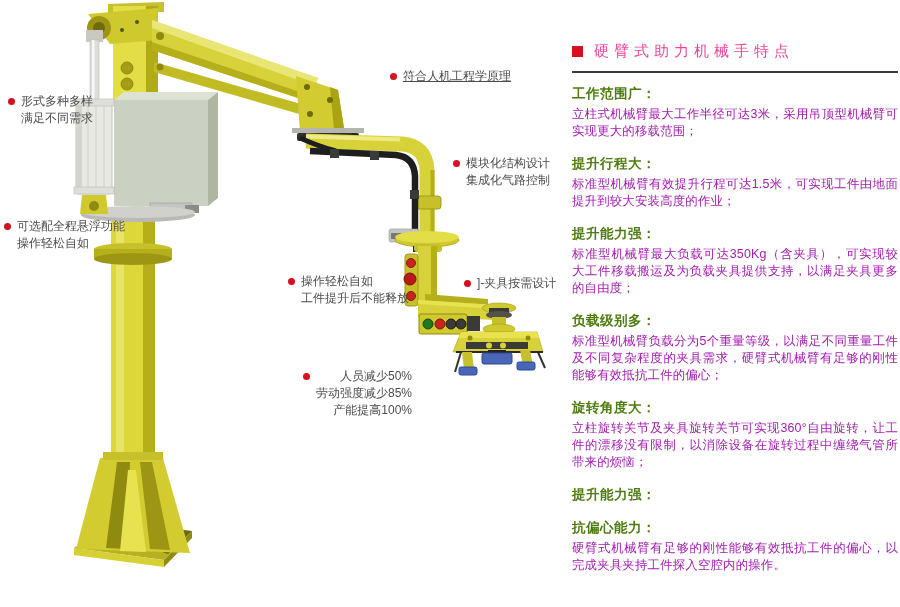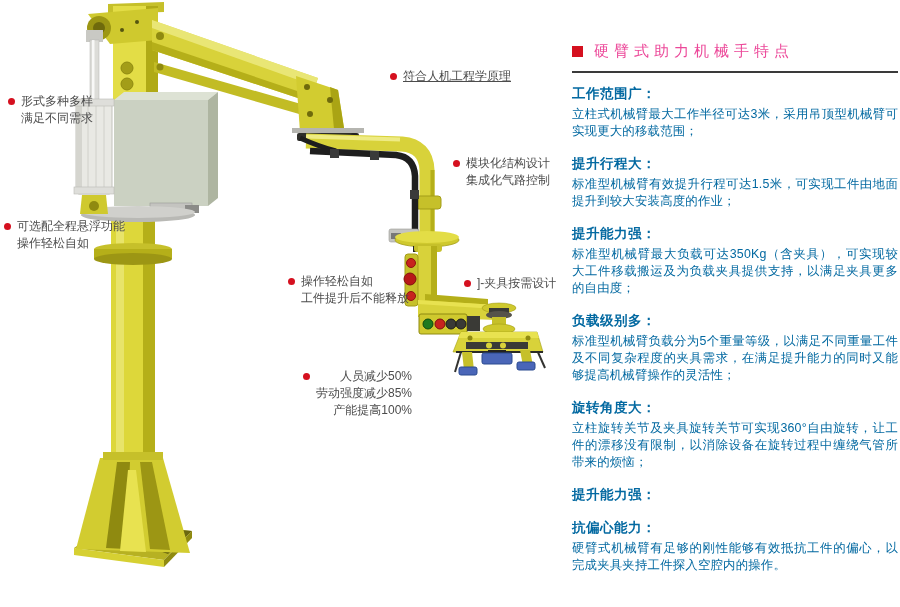--- a/index.html
+++ b/index.html
@@ -16,22 +16,22 @@
     background:#d5101f;
   }
   .callout .lines{margin-left:13px;}
   
   .feature-panel{position:absolute;left:572px;top:40px;width:326px;}
   .feature-title-row{display:flex;align-items:center;height:22px;}
   .title-square{width:11px;height:11px;background:#d5101f;margin-right:11px;flex:0 0 auto;}
   .feature-title{font-size:15px;font-weight:normal;color:#ec4899;letter-spacing:5px;white-space:nowrap;}
   .title-rule{height:2px;background:#3a3a3a;margin-top:9px;margin-bottom:12px;}
   .section{margin-bottom:15px;}
-  .section-heading{font-size:13.5px;font-weight:bold;color:#0369a1;margin-bottom:3px;letter-spacing:0.5px;}
-  .section-body{font-size:12.4px;line-height:17px;color:#0369a1;letter-spacing:0.2px;text-align:justify;}
+  .section-heading{font-size:13.5px;font-weight:bold;color:#4d7c0f;margin-bottom:3px;letter-spacing:0.5px;}
+  .section-body{font-size:12.4px;line-height:17px;color:#a21caf;letter-spacing:0.2px;text-align:justify;}
 </style>
 </head>
 <body>
 
 <div class="canvas">
 
   <svg width="560" height="607" viewBox="0 0 560 607" style="position:absolute;left:0;top:0;">
 
     <g>
       <rect x="111" y="212" width="44" height="262" fill="#ddd73a"></rect>
@@ -271,21 +271,21 @@
     <div class="section">
       <div class="section-heading">提升行程大：</div>
       <div class="section-body">标准型机械臂有效提升行程可达1.5米，可实现工件由地面提升到较大安装高度的作业；</div>
     </div>
     <div class="section">
       <div class="section-heading">提升能力强：</div>
       <div class="section-body">标准型机械臂最大负载可达350Kg（含夹具），可实现较大工件移载搬运及为负载夹具提供支持，以满足夹具更多的自由度；</div>
     </div>
     <div class="section">
       <div class="section-heading">负载级别多：</div>
-      <div class="section-body">标准型机械臂负载分为5个重量等级，以满足不同重量工件及不同复杂程度的夹具需求，在满足提升能力的同时又能够提高机械臂操作的灵活性；</div>
+      <div class="section-body">标准型机械臂负载分为5个重量等级，以满足不同重量工件及不同复杂程度的夹具需求，硬臂式机械臂有足够的刚性能够有效抵抗工件的偏心；</div>
     </div>
     <div class="section">
       <div class="section-heading">旋转角度大：</div>
       <div class="section-body">立柱旋转关节及夹具旋转关节可实现360°自由旋转，让工件的漂移没有限制，以消除设备在旋转过程中缠绕气管所带来的烦恼；</div>
     </div>
     <div class="section">
       <div class="section-heading">提升能力强：</div>
     </div>
     <div class="section">
       <div class="section-heading">抗偏心能力：</div>

